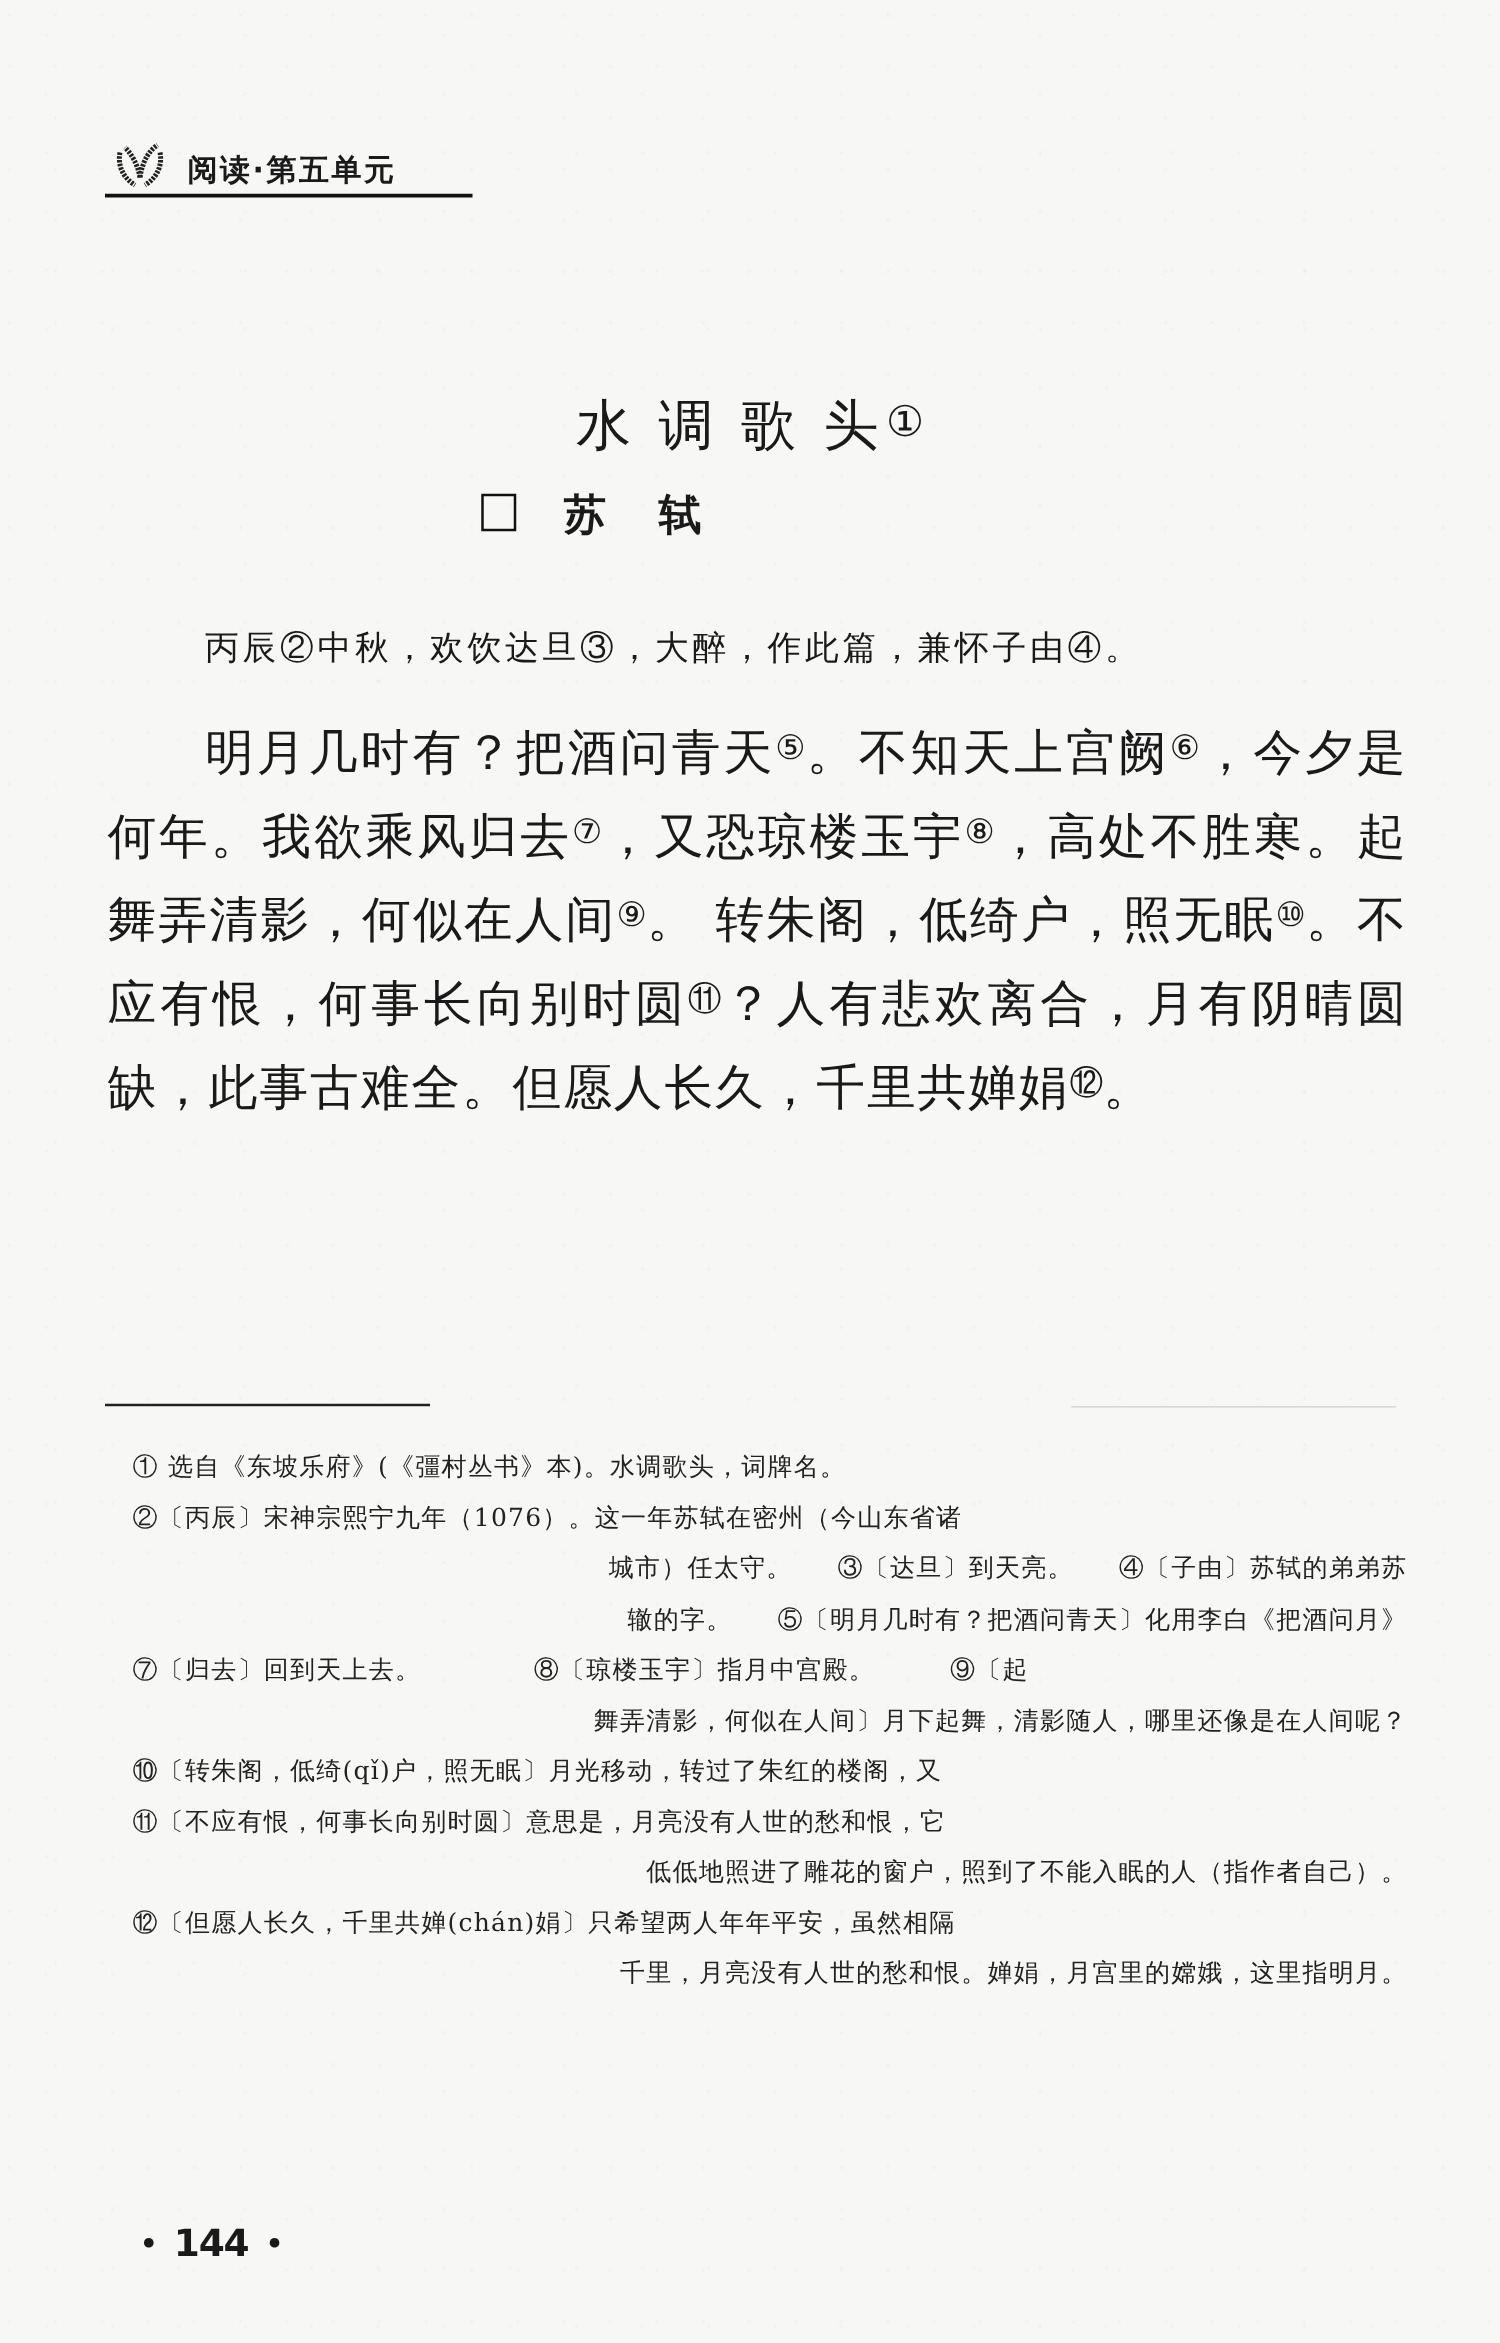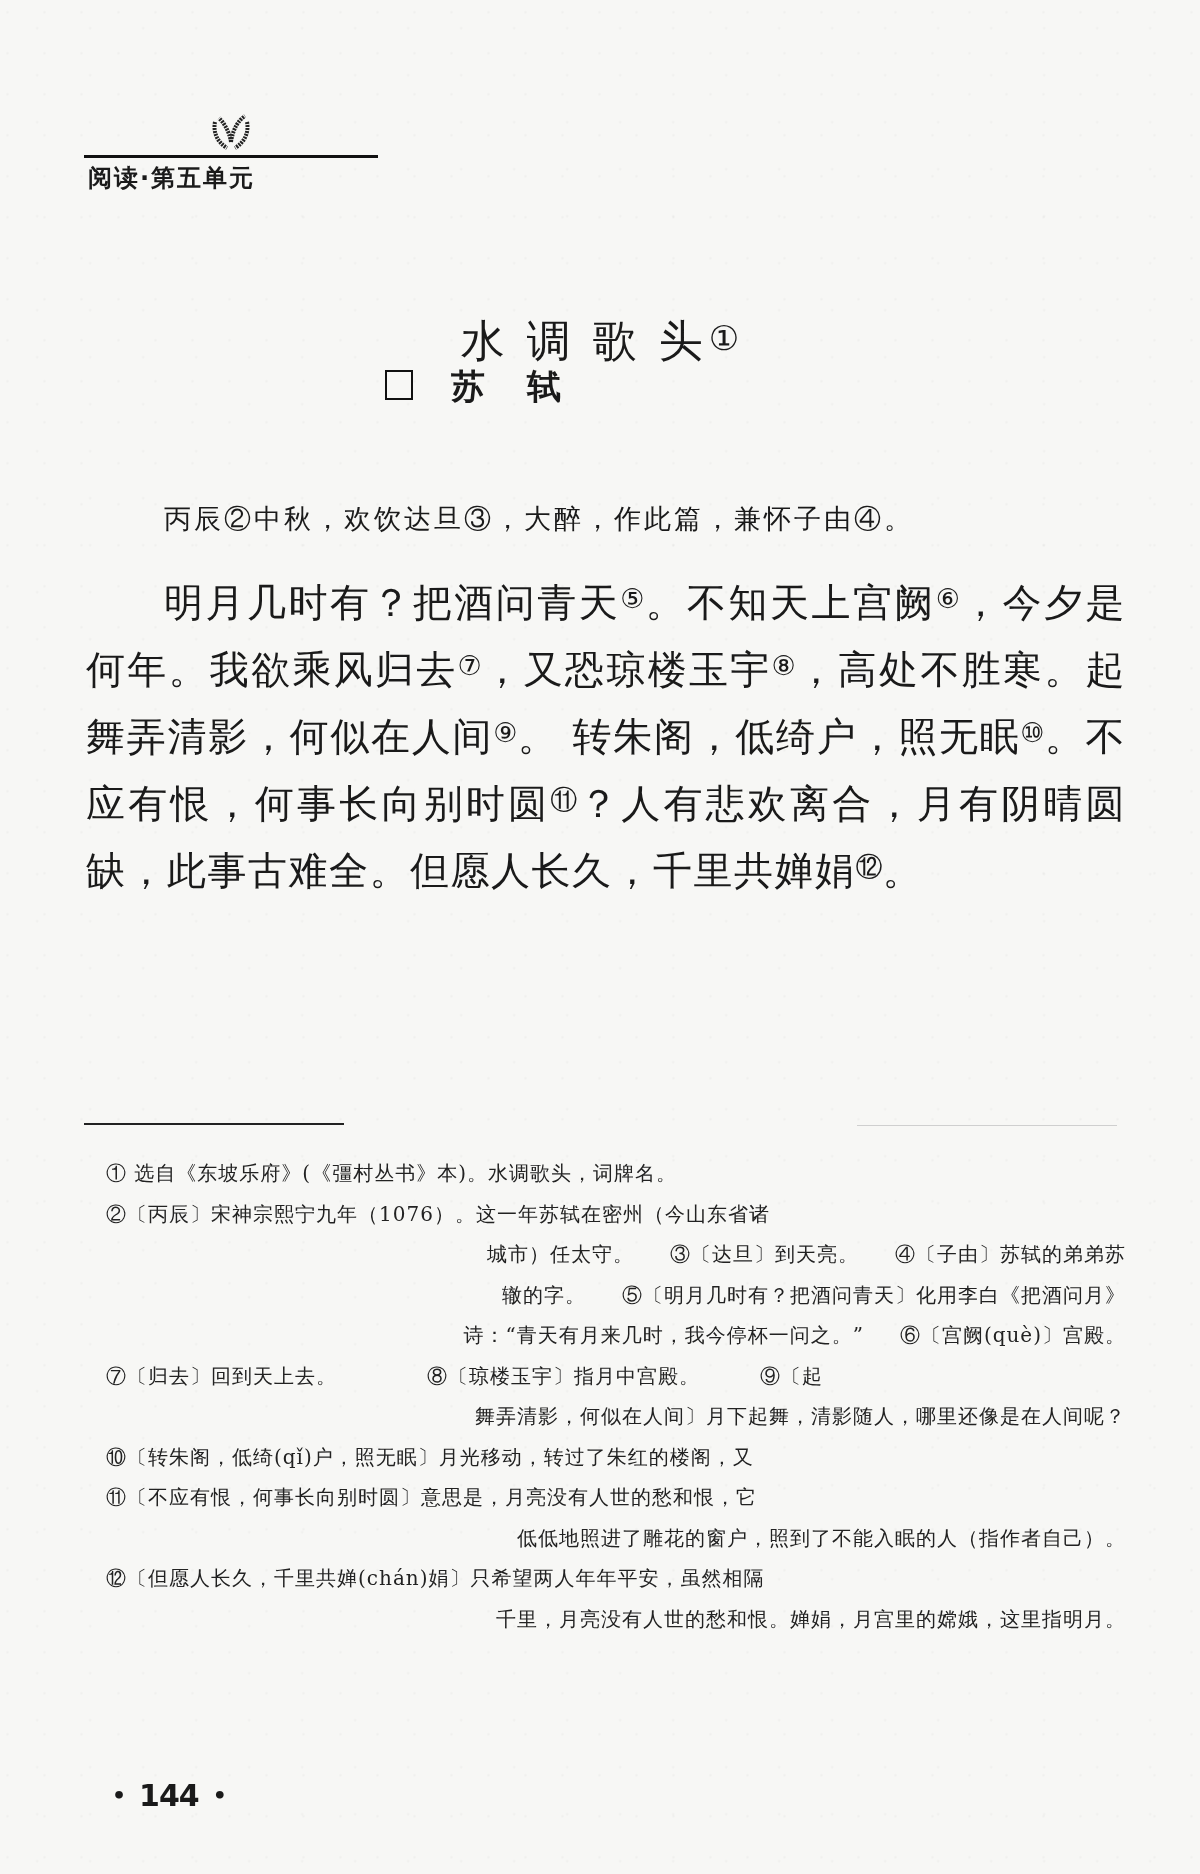--- a/index.html
+++ b/index.html
@@ -25,21 +25,20 @@
       pointer-events: none;
     }
     
     .running-head {
       position: absolute;
       left: 88px;
       top: 112px;
       display: flex;
       align-items: flex-end;
       gap: 14px;
-      flex-direction: column;
     }
     .head-logo {
       width: 48px;
       height: 40px;
     }
     .head-text {
       font-family: "DejaVu Sans", sans-serif;
       font-size: 24px;
       font-weight: bold;
       letter-spacing: 2px;
@@ -69,21 +68,21 @@
     .poem-title .fn-mark {
       letter-spacing: 0;
       font-size: 34px;
       vertical-align: 6px;
       margin-left: -16px;
     }
     .author-line {
       position: absolute;
       left: 0;
       width: 988px;
-      top: 366px;
+      top: 392px;
       text-align: center;
       font-family: "DejaVu Sans", sans-serif;
       font-size: 34px;
       font-weight: bold;
       line-height: 1.2;
     }
     .author-box {
       display: inline-block;
       width: 24px;
       height: 26px;
@@ -221,23 +220,20 @@
   </div>
   <div class="fn-line">
     <span class="fn-item">②〔丙辰〕宋神宗熙宁九年（1076）。这一年苏轼在密州（今山东省诸</span>
   </div>
   <div class="fn-line indent">
     <span class="fn-item">城市）任太守。</span><span class="fn-gap"></span><span class="fn-item">③〔达旦〕到天亮。</span><span class="fn-gap"></span><span class="fn-item">④〔子由〕苏轼的弟弟苏</span>
   </div>
   <div class="fn-line indent">
     <span class="fn-item">辙的字。</span><span class="fn-gap"></span><span class="fn-item">⑤〔明月几时有？把酒问青天〕化用李白《把酒问月》</span>
   </div>
-  <div class="fn-line indent">
-    <span class="fn-item">诗：“青天有月来几时，我今停杯一问之。”</span><span class="fn-gap"></span><span class="fn-item">⑥〔宫阙(què)〕宫殿。</span>
-  </div>
   <div class="fn-line">
     <span class="fn-item">⑦〔归去〕回到天上去。</span><span class="fn-gap" style="width:90px"></span><span class="fn-item">⑧〔琼楼玉宇〕指月中宫殿。</span><span class="fn-gap" style="width:60px"></span><span class="fn-item">⑨〔起</span>
   </div>
   <div class="fn-line indent">
     <span class="fn-item">舞弄清影，何似在人间〕月下起舞，清影随人，哪里还像是在人间呢？</span>
   </div>
   <div class="fn-line">
     <span class="fn-item">⑩〔转朱阁，低绮(qǐ)户，照无眠〕月光移动，转过了朱红的楼阁，又</span>
   </div>
   <div class="fn-line">

